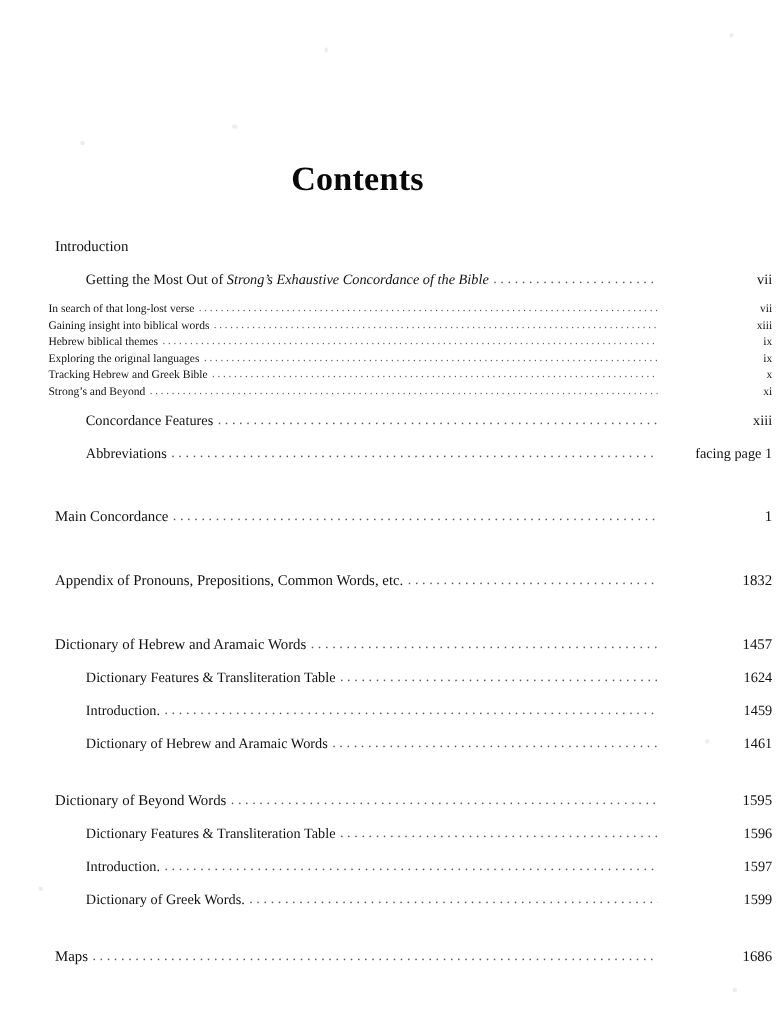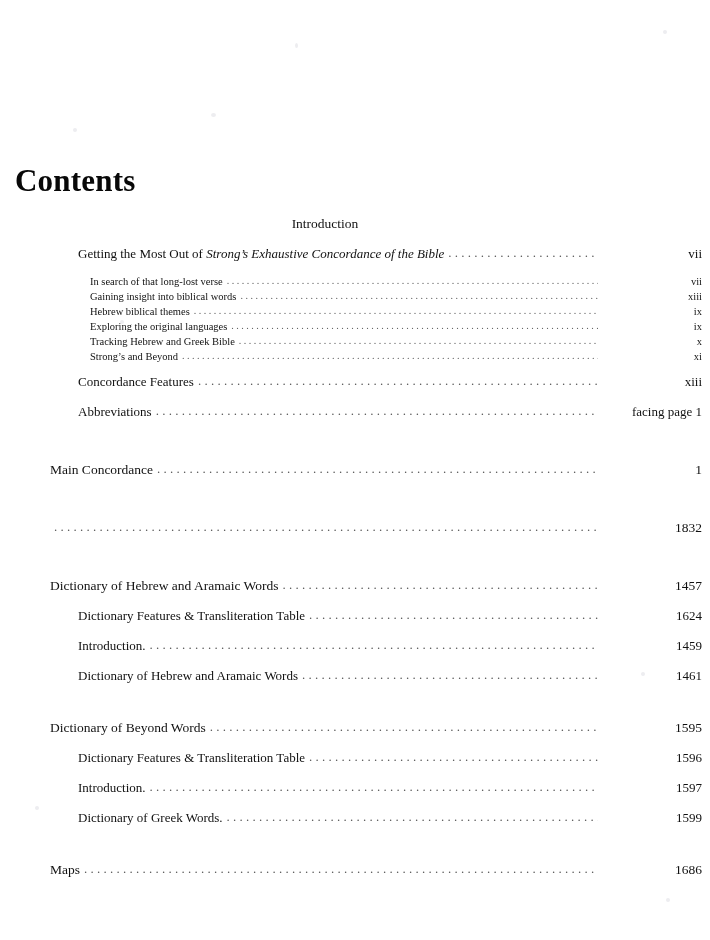--- a/index.html
+++ b/index.html
@@ -20,29 +20,28 @@
   .page {
     position: relative;
     width: 710px;
     height: 940px;
     box-sizing: border-box;
   }
 
   
   .contents-heading {
     position: absolute;
-    top: 142px;
+    top: 124px;
     left: 0;
     width: 650px;
-    text-align: left;
+    text-align: center;
     font-size: 31px;
     font-weight: bold;
     letter-spacing: 0.2px;
     color: #080808;
-    margin-left: 15px;
   }
 
   
   .toc {
     position: absolute;
     top: 216px;
     left: 0px;
     width: 710px;
   }
 
@@ -78,30 +77,29 @@
     white-space: nowrap;
     padding-right: 8px;
     box-sizing: border-box;
   }
 
   
   .lvl0 {
     font-size: 13.5px;
     padding-left: 50px;
     height: 22px;
-    justify-content: center;
   }
   .lvl1 {
     font-size: 13px;
     padding-left: 78px;
     height: 22px;
   }
   .lvl2 {
     font-size: 10.5px;
-    padding-left: 90px;
+    padding-left: 44px;
     height: 15px;
   }
   .lvl0 .leader, .lvl1 .leader { font-size: 13px; }
   .lvl2 .leader { font-size: 10px; }
 
   .lvl0 .pageno { font-size: 13.5px; }
   .lvl1 .pageno { font-size: 13px; }
   .lvl2 .pageno { font-size: 10.5px; }
 
   .ital { font-style: italic; }
@@ -180,20 +178,21 @@
         <span class="pageno">facing page 1</span>
       </div>
       <div class="gap-xl"></div>
       <div class="entry lvl0">
         <span class="title">Main Concordance</span>
         <span class="leader">. . . . . . . . . . . . . . . . . . . . . . . . . . . . . . . . . . . . . . . . . . . . . . . . . . . . . . . . . . . . . . . . . . . . . . . . . . . . . . . . . . . . . . . . . . . . . . . . . . . . . . . . . . . . . . . . . . . . . . . . . . . . . . . . . </span>
         <span class="pageno">1</span>
       </div>
       <div class="gap-xl"></div>
       <div class="entry lvl0">
+        <span class="title">Appendix of Pronouns, Prepositions, Common Words, etc.</span>
         <span class="leader">. . . . . . . . . . . . . . . . . . . . . . . . . . . . . . . . . . . . . . . . . . . . . . . . . . . . . . . . . . . . . . . . . . . . . . . . . . . . . . . . . . . . . . . . . . . . . . . . . . . . . . . . . . . . . . . . . . . . . . . . . . . . . . . . . </span>
         <span class="pageno">1832</span>
       </div>
       <div class="gap-xl"></div>
       <div class="entry lvl0">
         <span class="title">Dictionary of Hebrew and Aramaic Words</span>
         <span class="leader">. . . . . . . . . . . . . . . . . . . . . . . . . . . . . . . . . . . . . . . . . . . . . . . . . . . . . . . . . . . . . . . . . . . . . . . . . . . . . . . . . . . . . . . . . . . . . . . . . . . . . . . . . . . . . . . . . . . . . . . . . . . . . . . . . </span>
         <span class="pageno">1457</span>
       </div>
       <div class="gap-sm"></div>

